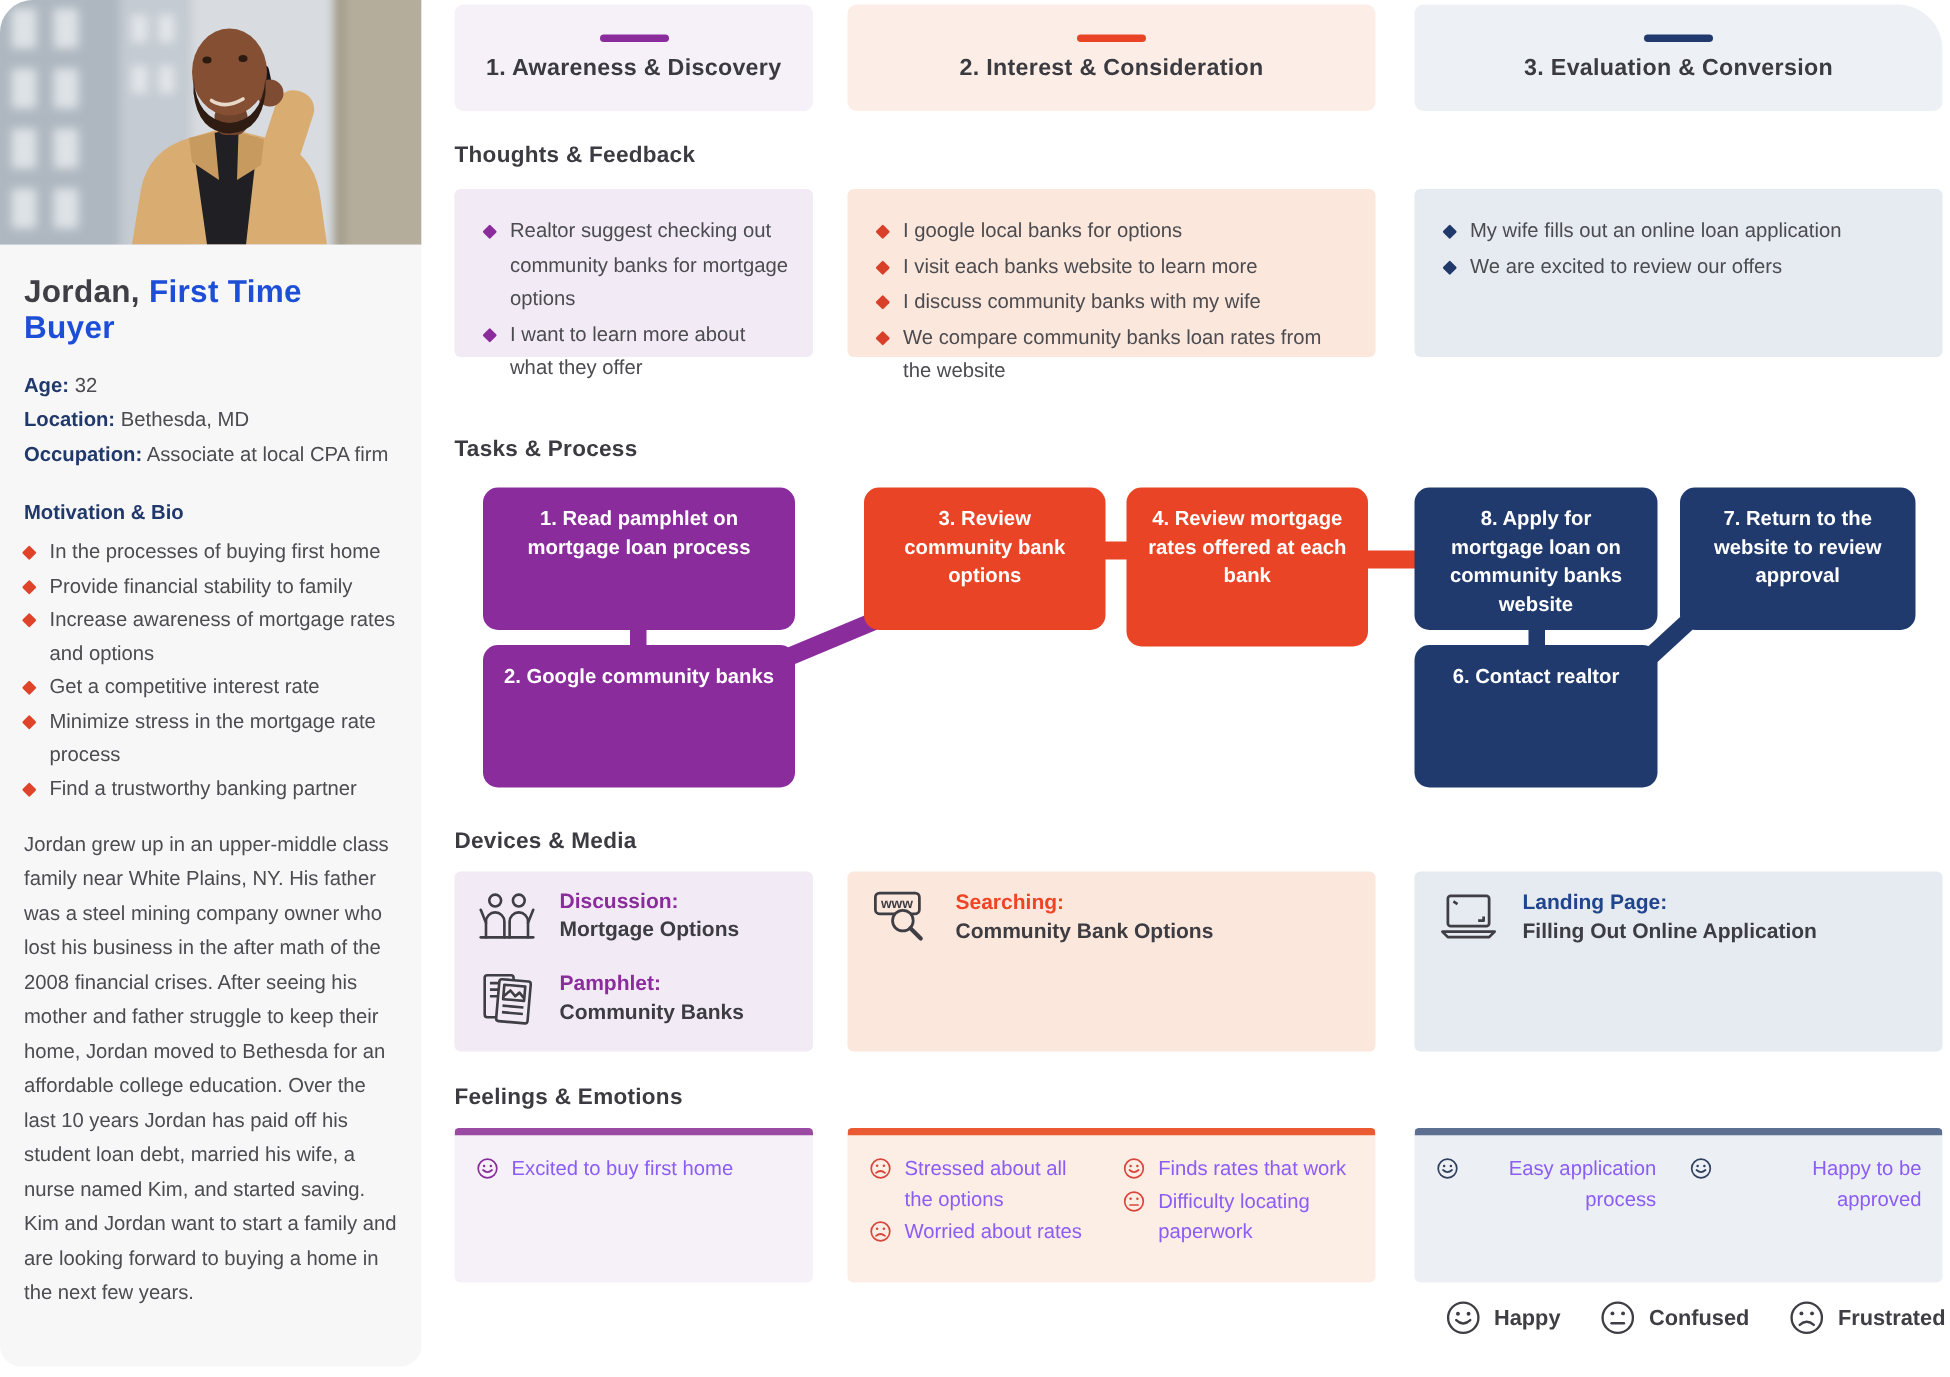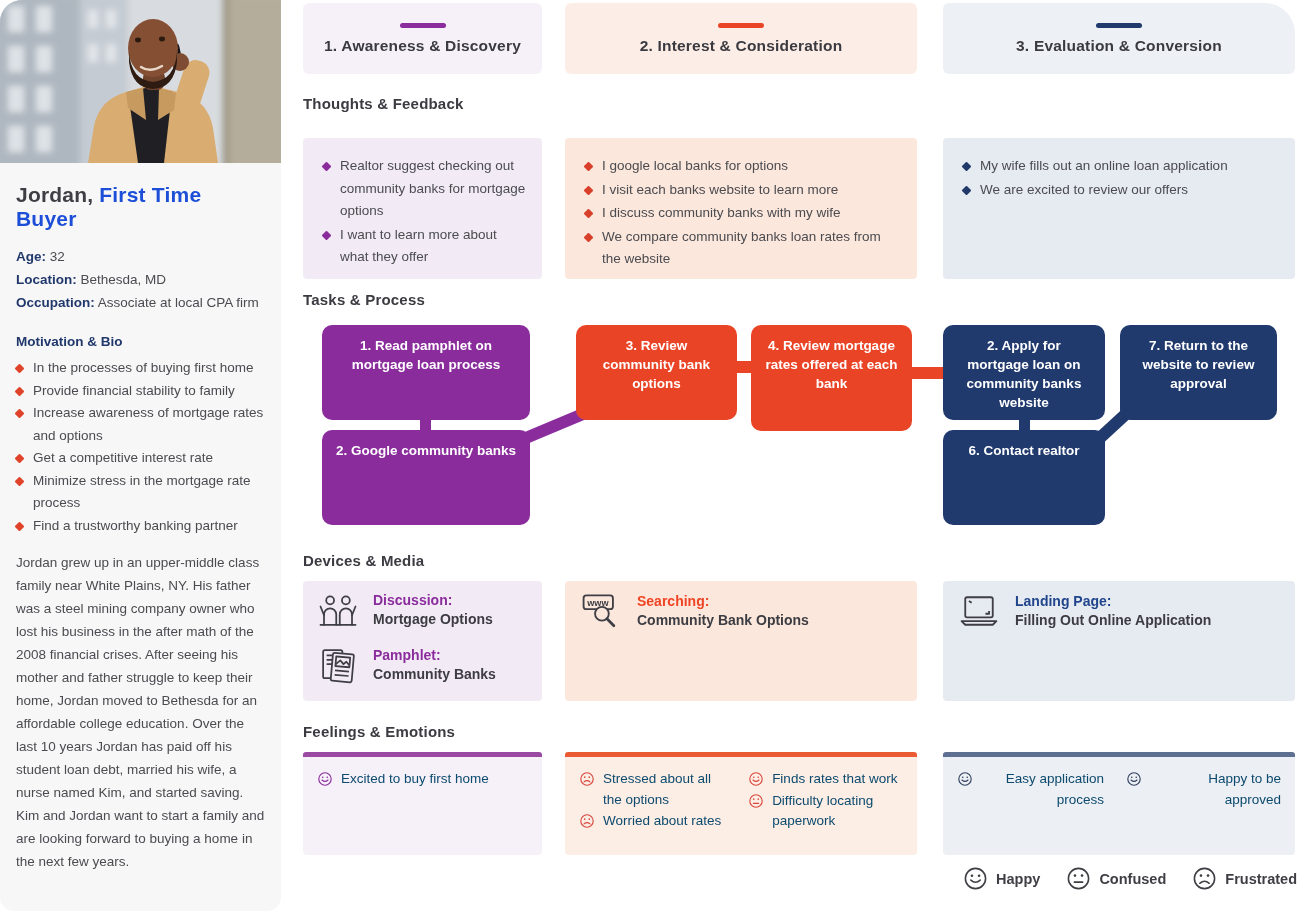--- a/index.html
+++ b/index.html
@@ -41,21 +41,21 @@
   .stage-dash { width:46px; height:5px; border-radius:2.5px; }
   .stage-title { font-size:15.5px; font-weight:800; color:#3a3a40; letter-spacing:.2px; }
   .acc-purple { background:#8b2c9d; } .acc-orange { background:#ea4426; } .acc-navy { background:#213a6e; }
 
   .row-label { font-size:15px; font-weight:800; color:#3b3b41; letter-spacing:.2px; }
 
   .card { border-radius:4px; }
   .tint1-2 { background:#f2ebf5; } .tint2-2 { background:#fbe7dc; } .tint3-2 { background:#e6ebf1; }
   .tint1-1 { background:#f6f1f8; } .tint2-1 { background:#fcede5; } .tint3-1 { background:#eceff3; }
 
-  .thought-card { top:138px; height:141px; padding:17px 14px 10px 20px; }
+  .thought-card { top:126px; height:112px; padding:17px 14px 10px 20px; }
   .thought-card li { margin-bottom:1px; color:#4b4b50; }
 
   
   .task-area { top:315px; left:0; width:997px; height:232px;text-align:center; }
   .task-area svg.links { position:absolute; left:0; top:0; }
   .task-box { position:absolute; border-radius:10px; padding:11px 13px; color:#fff;
     font-size:13.5px; font-weight:700; line-height:19px; }
   .bg-purple { background:#8b2c9d; } .bg-orange { background:#ea4426; } .bg-navy { background:#213a6e; }
 
   
@@ -64,21 +64,21 @@
   .device-icon { flex:0 0 auto; }
   .device-label { font-size:14px; font-weight:800; line-height:19px; }
   .device-value { font-size:14px; font-weight:800; color:#3c3c42; line-height:19px;text-align:center; }
   .txt-purple { color:#8b2c9d; } .txt-orange { color:#f04424; } .txt-navy { color:#21458c; }
 
   
   .feel-card { top:752px; height:103px; border-top:5px solid; border-radius:3px 3px 4px 4px; padding:12px 14px; }
   .bt-purple { border-top-color:#9a4aa3; }
   .bt-orange { border-top-color:#ea5b33; }
   .bt-slate  { border-top-color:#5d7092;text-align:right; }
-  .feel-item { display:flex; gap:8px; font-size:13.5px; line-height:20.5px; color:#0c4a6e; margin-bottom:1px; }
+  .feel-item { display:flex; gap:8px; font-size:13.5px; line-height:20.5px; color:#8b5cf6; margin-bottom:1px; }
   .feel-item svg { flex:0 0 auto; margin-top:2px; }
   .feel-grid { display:flex; gap:22px; }
   .feel-col-a { width:152px; } .feel-col-b { width:160px; }
 
   
   .legend { top:866px; left:660px; width:334px; display:flex; justify-content:space-between; align-items:center; }
   .legend-item { display:flex; align-items:center; gap:8px; }
   .legend-label { font-size:14.5px; font-weight:700; color:#3e3e44; }
 </style>
 </head>
@@ -252,21 +252,21 @@
       <line x1="206" y1="130" x2="280" y2="99" stroke="#8b2c9d" stroke-width="12"></line>
       <rect x="432" y="46" width="18" height="12" fill="#ea4426"></rect>
       <rect x="607" y="52" width="35" height="12" fill="#ea4426"></rect>
       <rect x="716" y="100" width="11" height="20" fill="#213a6e"></rect>
       <line x1="786" y1="133" x2="824" y2="98" stroke="#213a6e" stroke-width="12"></line>
     </svg>
     <div class="task-box bg-purple" style="left:19px; top:10px; width:208px; height:95px;">1. Read pamphlet on mortgage loan process</div>
     <div class="task-box bg-purple" style="left:19px; top:115px; width:208px; height:95px;">2. Google community banks</div>
     <div class="task-box bg-orange" style="left:273px; top:10px; width:161px; height:95px;">3. Review community bank options</div>
     <div class="task-box bg-orange" style="left:448px; top:10px; width:161px; height:106px;">4. Review mortgage rates offered at each bank</div>
-    <div class="task-box bg-navy" style="left:640px; top:10px; width:162px; height:95px;">2. Apply for mortgage loan on community banks website</div>
+    <div class="task-box bg-navy" style="left:640px; top:10px; width:162px; height:95px;">8. Apply for mortgage loan on community banks website</div>
     <div class="task-box bg-navy" style="left:640px; top:115px; width:162px; height:95px;">6. Contact realtor</div>
     <div class="task-box bg-navy" style="left:817px; top:10px; width:157px; height:95px;">7. Return to the website to review approval</div>
   </div>
 
   <div class="abs row-label" style="left:0; top:552px;">Devices &amp; Media</div>
 
   <div class="abs c1 card tint1-2 device-card">
     <div class="device-item">
       <svg class="device-icon" width="42" height="42" viewBox="0 0 48 48">
         <g stroke="#3e3e44" fill="none" stroke-width="2" stroke-linecap="round">

